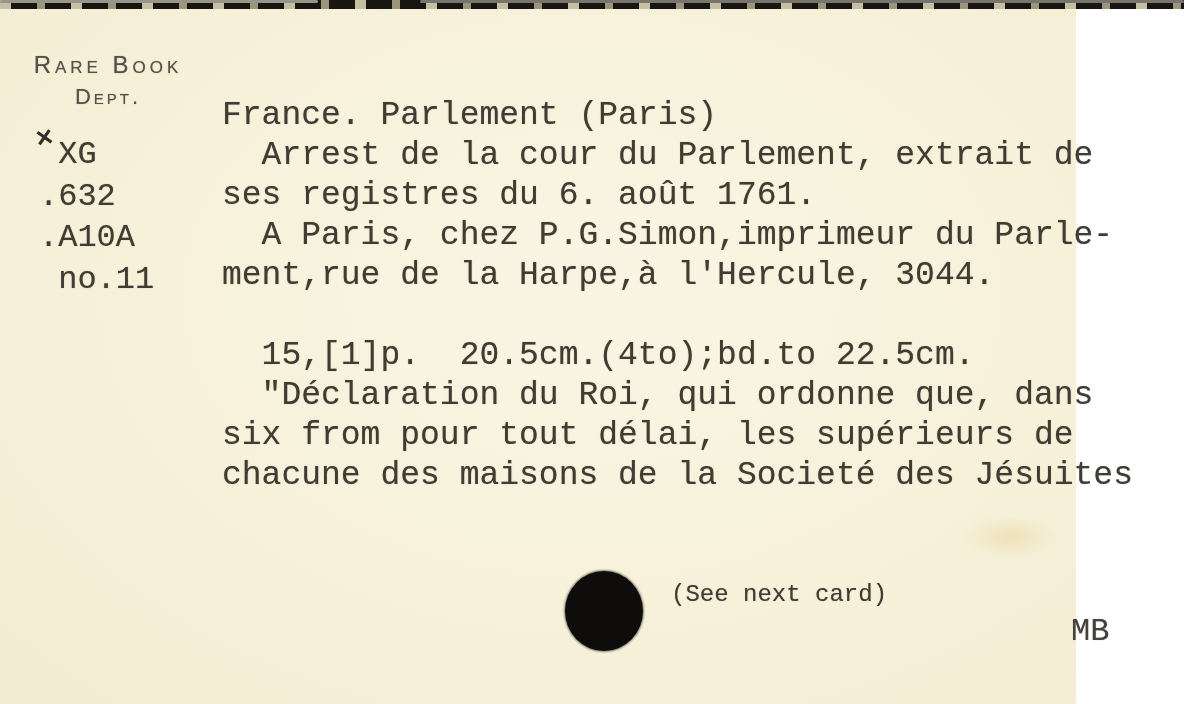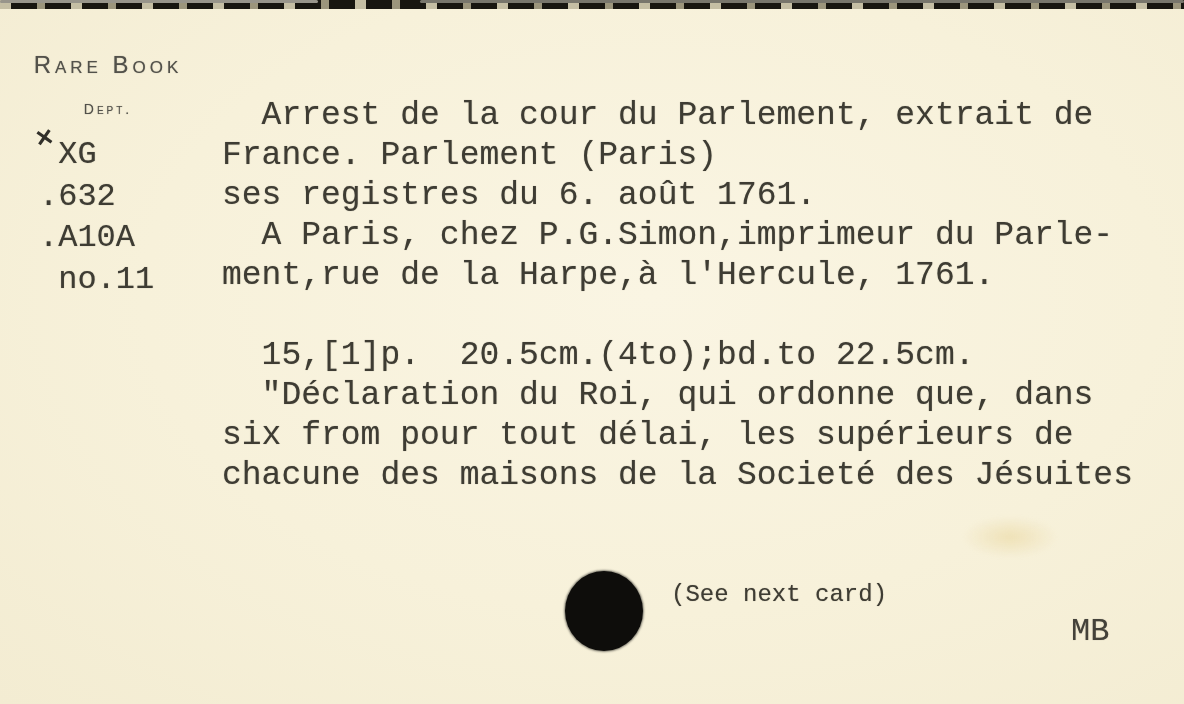--- a/index.html
+++ b/index.html
@@ -5,21 +5,21 @@
   html, body {
     margin: 0;
     padding: 0;
     width: 1184px;
     height: 704px;
     overflow: hidden;
     font-family: "Liberation Mono", monospace;
   }
   #card {
     position: relative;
-    width: 1184px;
+    width: 1076px;
     height: 704px;
     background: radial-gradient(ellipse at 55% 42%, #faf5e3 0%, #f7f1da 55%, #f3ecd2 100%);
   }
   
   #top-edge {
     position: absolute;
     left: 0; top: 0;
     width: 1184px; height: 9px;
     background:
       repeating-linear-gradient(90deg,
@@ -39,21 +39,21 @@
     position: absolute;
     left: 18px; top: 52px;
     width: 180px;
     text-align: center;
     font-family: "Liberation Sans", sans-serif;
     font-variant: small-caps;
     color: #52514a;
     text-shadow: 0 0 1px rgba(82,81,74,0.55);
   }
   #stamp .stamp-line1 { font-size: 24px; letter-spacing: 4px; line-height: 26px; }
-  #stamp .stamp-line2 { font-size: 14px; letter-spacing: 3px; line-height: 26px; margin-top: 18px; }
+  #stamp .stamp-line2 { font-size: 22px; letter-spacing: 3px; line-height: 26px; margin-top: 6px; }
 
   
   #call-number {
     position: absolute;
     left: 39px; top: 134px;
     font-size: 32px;
     line-height: 41.5px;
     color: #3e3c33;
     text-shadow: 0 0 1px rgba(62,60,51,0.45);
     white-space: pre;
@@ -127,25 +127,25 @@
   <div id="stamp">
     <div class="stamp-line1">Rare Book</div>
     <div class="stamp-line2">Dept.</div>
   </div>
 
   <span id="call-mark">×</span>
 
   <div id="call-number"><div class="typed-line"> XG</div><div class="typed-line">.632</div><div class="typed-line">.A10A</div><div class="typed-line"> no.11</div></div>
 
   <div id="typed-block">
+      <div class="typed-line">France. Parlement (Paris)</div>
       <div class="typed-line">  Arrest de la cour du Parlement, extrait de</div>
-      <div class="typed-line">France. Parlement (Paris)</div>
       <div class="typed-line">ses registres du 6. août 1761.</div>
       <div class="typed-line">  A Paris, chez P.G.Simon,imprimeur du Parle-</div>
-      <div class="typed-line">ment,rue de la Harpe,à l'Hercule, 1761.</div>
+      <div class="typed-line">ment,rue de la Harpe,à l'Hercule, 3044.</div>
       <div class="typed-line"> </div>
       <div class="typed-line">  15,[1]p.  20.5cm.(4to);bd.to 22.5cm.</div>
       <div class="typed-line">  "Déclaration du Roi, qui ordonne que, dans</div>
       <div class="typed-line">six from pour tout délai, les supérieurs de</div>
       <div class="typed-line">chacune des maisons de la Societé des Jésuites</div>
     </div>
 
   <div id="see-next">(See next card)</div>
 
   <div id="initials">MB</div>

